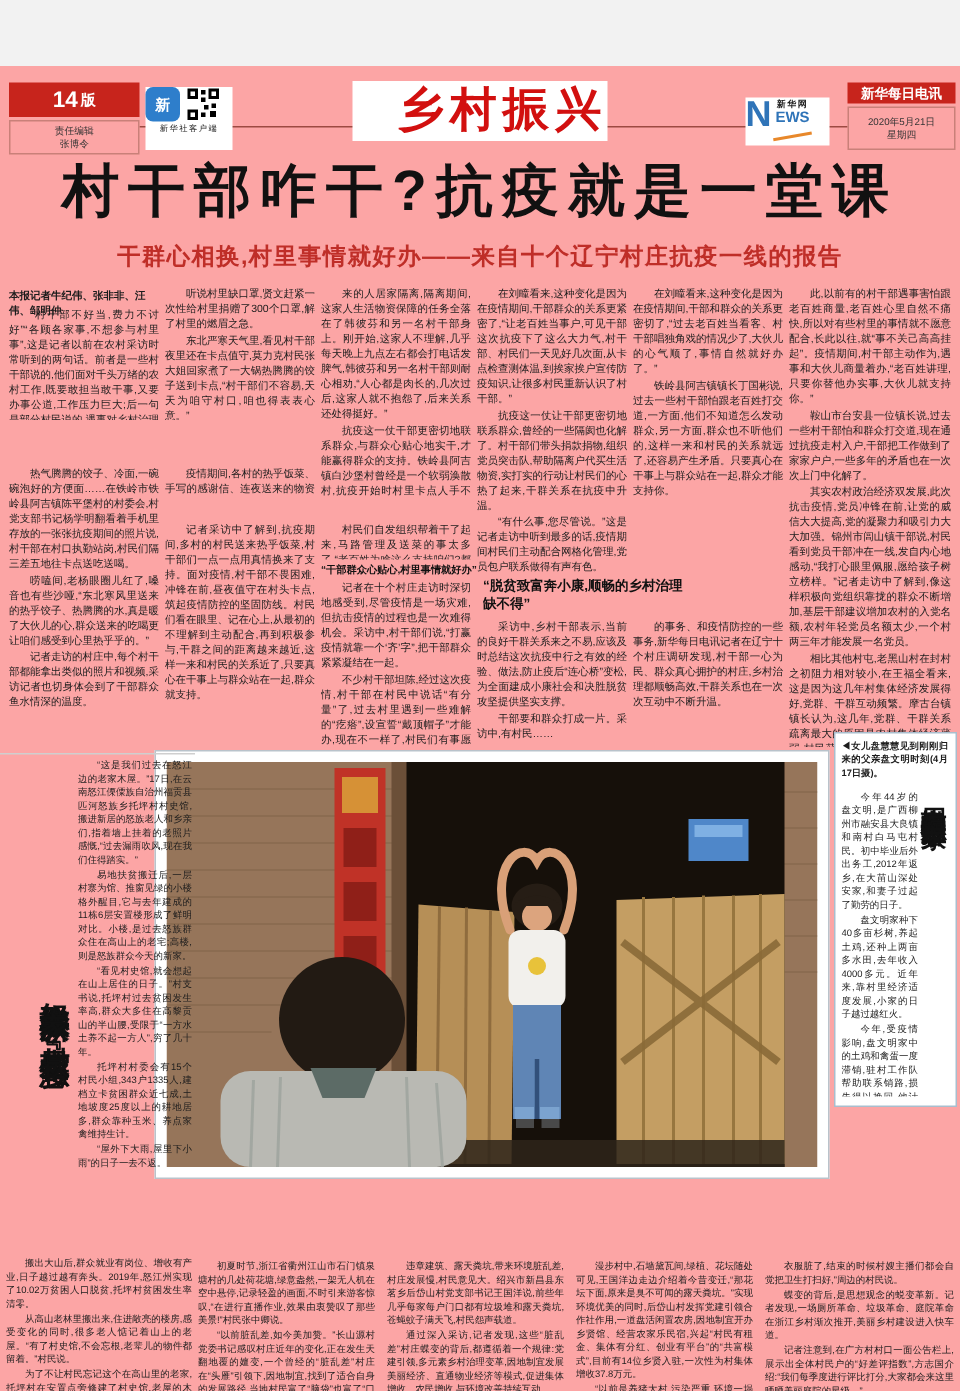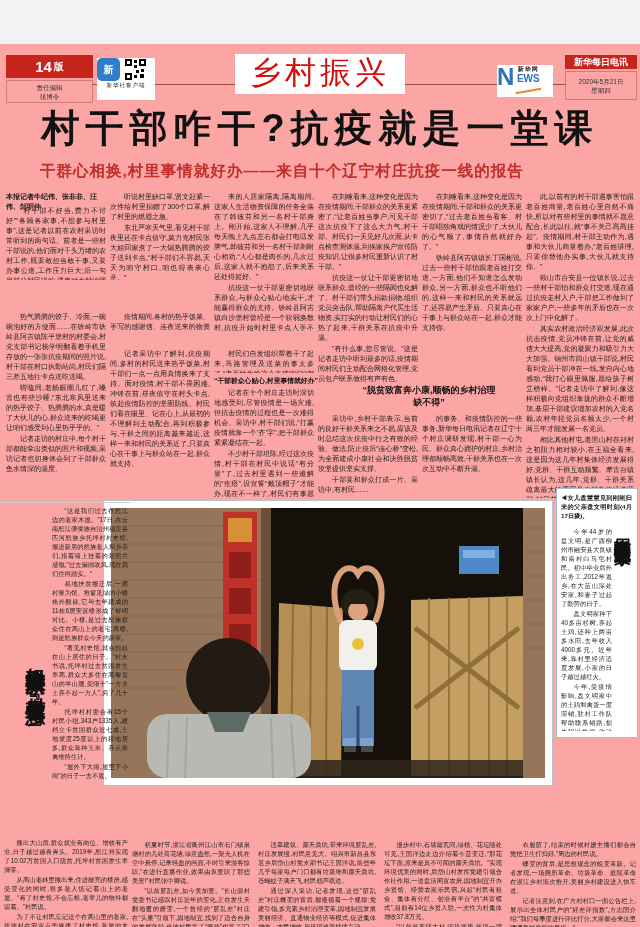--- a/index.html
+++ b/index.html
@@ -5,25 +5,25 @@
   html,body{margin:0;padding:0;background:#f2f2f2;}
   .page{position:relative;width:640px;height:927px;background:#fca5a5;overflow:hidden;
         font-family:"Liberation Sans",sans-serif;color:#1c1c1c;margin-top:44px;}
   .abs{position:absolute;}
   
   .redbox{background:#c7241c;color:#fff;display:flex;align-items:center;justify-content:center;font-weight:bold;}
   .thinbox{border:1px solid #c98079;display:flex;flex-direction:column;align-items:center;justify-content:center;
            font-size:6.5px;line-height:9px;color:#333;}
   .hline{background:#9c4a42;height:1px;}
   .whitebg{background:#fff;z-index:2;}
-  .section-title{font-size:31px;font-weight:400;color:#d2100f;letter-spacing:4px;text-align:center;line-height:38px;}
+  .section-title{font-size:31px;font-weight:700;color:#d2100f;letter-spacing:4px;text-align:right;line-height:38px;}
   .applabel{font-size:5.5px;letter-spacing:1px;color:#222;text-align:center;margin-top:1px;}
   
   .main-headline{font-size:38px;line-height:44px;font-weight:900;letter-spacing:6px;text-align:center;color:#111;}
-  .subhead{font-size:15.5px;font-weight:bold;color:#bf2e28;letter-spacing:1px;}
+  .subhead{font-size:15.5px;font-weight:bold;color:#bf2e28;text-align:center;letter-spacing:1px;}
   .bottom-headline{font-size:25px;font-weight:900;text-align:center;letter-spacing:1px;color:#111;}
   
   .colblock{overflow:hidden;font-size:7px;line-height:10px;text-align:justify;}
   .para{margin:0 0 1px 0;text-indent:2em;}
   .byline{font-size:7px;font-weight:bold;margin-bottom:4px;}
   .qhead{font-weight:bold;color:#111;overflow:hidden;}
   .qhead-lg{font-size:9px;line-height:12px;}
   .qhead-sm{font-size:6.8px;line-height:11px;white-space:nowrap;}
   
   .photo-box{border:1px solid #b9c3cb;background:#fff;}
@@ -138,21 +138,21 @@
   <div class="abs colblock" style="left:214px;top:344px;width:100px;height:110px;">
       <p class="para">记者在十个村庄走访时深切地感受到,尽管疫情是一场灾难,但抗击疫情的过程也是一次难得机会。采访中,村干部们说,“打赢疫情就靠一个‘齐’字”,把干部群众紧紧凝结在一起。</p>
       <p class="para">不少村干部坦陈,经过这次疫情,村干部在村民中说话“有分量”了,过去村里遇到一些难解的“疙瘩”,设宣誓“戴顶帽子”才能办,现在不一样了,村民们有事愿意找上门,干部群众心贴心,村里事情就好办。</p>
     </div>
 
   <div class="abs colblock" style="left:318px;top:148px;width:100px;height:190px;">
       <p class="para">在刘疃看来,这种变化是因为在疫情期间,干部群众的关系更紧密了,“让老百姓当事户,可见干部这次抗疫下了这么大力气,村干部、村民们一天见好几次面,从卡点检查测体温,到挨家挨户宣传防疫知识,让很多村民重新认识了村干部。”</p>
       <p class="para">抗疫这一仗让干部更密切地联系群众,曾经的一些隔阂也化解了。村干部们带头捐款捐物,组织党员突击队,帮助隔离户代买生活物资,实打实的行动让村民们的心热了起来,干群关系在抗疫中升温。</p>
       <p class="para">“有什么事,您尽管说。”这是记者走访中听到最多的话,疫情期间村民们主动配合网格化管理,党员包户联系做得有声有色。</p>
     </div>
-  <div class="abs qhead qhead-lg" style="left:333px;top:340px;width:192px;height:28px;text-align:center;">
+  <div class="abs qhead qhead-lg" style="left:322px;top:340px;width:192px;height:28px;">
     <div>“脱贫致富奔小康,顺畅的乡村治理</div>
     <div>缺不得”</div>
   </div>
   <div class="abs colblock" style="left:318px;top:370px;width:100px;height:84px;">
       <p class="para">采访中,乡村干部表示,当前的良好干群关系来之不易,应该及时总结这次抗疫中行之有效的经验、做法,防止疫后“连心桥”变松,为全面建成小康社会和决胜脱贫攻坚提供坚实支撑。</p>
       <p class="para">干部要和群众打成一片。采访中,有村民……</p>
     </div>
 
   <div class="abs colblock" style="left:422px;top:148px;width:100px;height:190px;">
       <p class="para">在刘疃看来,这种变化是因为在疫情期间,干部和群众的关系更密切了,“过去老百姓当看客、村干部唱独角戏的情况少了,大伙儿的心气顺了,事情自然就好办了。”</p>

